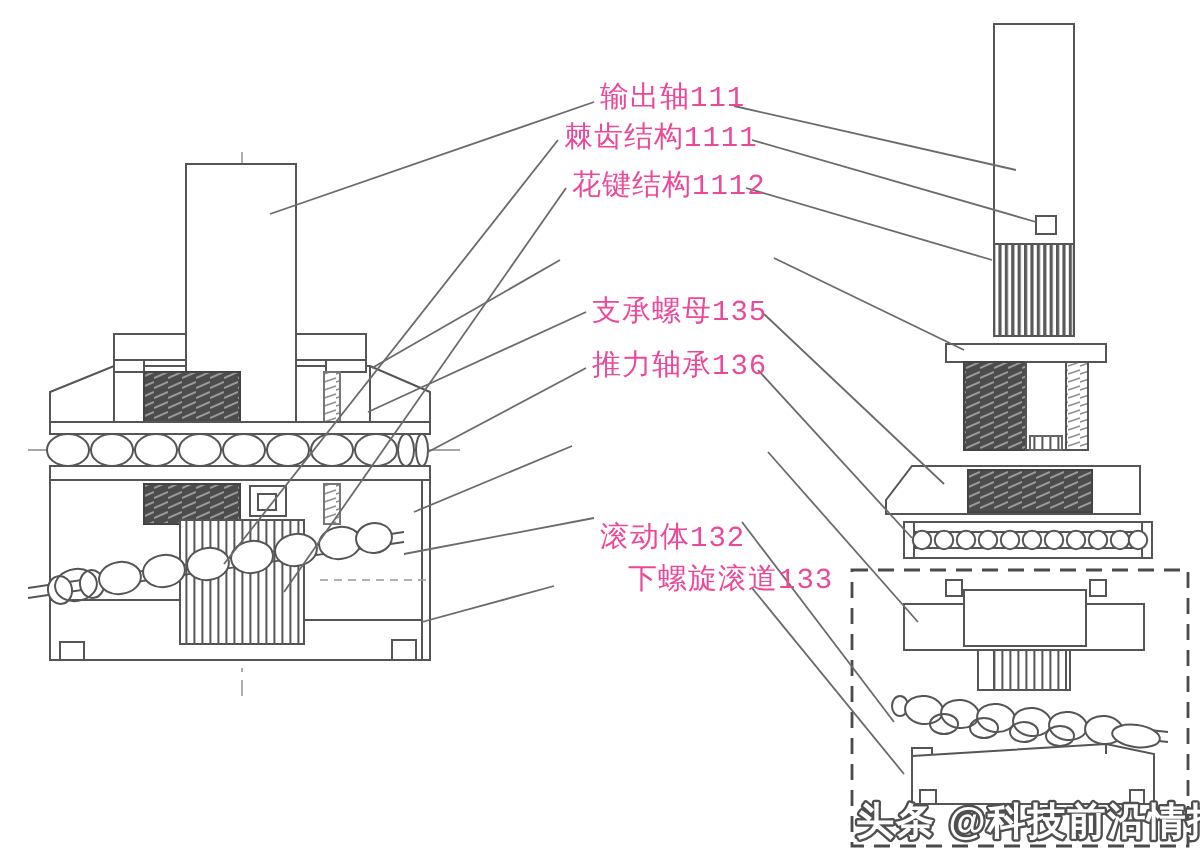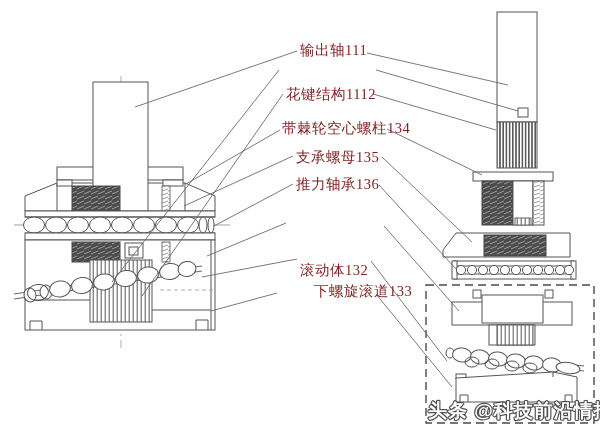--- a/index.html
+++ b/index.html
@@ -1,20 +1,20 @@
 <!DOCTYPE html>
 <html><head>
 <meta charset="utf-8">
 <style>
   html,body{margin:0;padding:0;background:#fff;}
   .stage{position:relative;width:600px;height:431px;background:#ffffff;overflow:hidden;
          font-family:"Liberation Serif",serif;}
   .stage svg{position:absolute;left:0;top:0;}
-  .lbl{position:absolute;font-size:14.5px;line-height:17px;color:#7f1d1d;
-       white-space:nowrap;letter-spacing:.5px;font-weight:500;}
+  .lbl{position:absolute;font-size:14.5px;line-height:17px;color:#ec4899;
+       white-space:nowrap;letter-spacing:.5px;font-weight:500;font-family:Liberation Mono, monospace;}
 </style>
 </head>
 <body>
 
 <div class="stage">
 
 <svg width="600" height="431" viewBox="0 0 600 431">
   <defs>
     <pattern id="pThread" width="7" height="5" patternUnits="userSpaceOnUse">
       <rect width="7" height="5" fill="#4c4c4c"></rect>
@@ -195,20 +195,20 @@
     <line x1="379" y1="185" x2="456" y2="269"></line>
     <line x1="384" y1="226" x2="459" y2="311"></line>
     <line x1="371" y1="261" x2="447" y2="361"></line>
     <line x1="376" y1="294" x2="452" y2="387"></line>
   </g>
 
   <text x="428" y="417" font-family="Liberation Sans, sans-serif" font-size="19" font-weight="bold" letter-spacing="1" fill="#ffffff" stroke="#4f4f4f" stroke-width="2.4" paint-order="stroke" stroke-linejoin="round">头条 @科技前沿情报站</text>
 </svg>
 
 <div class="lbl" style="left:300px;top:42px;">输出轴111</div>
+<div class="lbl" style="left:282px;top:62px;">棘齿结构1111</div>
 <div class="lbl" style="left:286px;top:86px;">花键结构1112</div>
-<div class="lbl" style="left:282px;top:120px;">带棘轮空心螺柱134</div>
 <div class="lbl" style="left:296px;top:149px;">支承螺母135</div>
 <div class="lbl" style="left:296px;top:176px;">推力轴承136</div>
 <div class="lbl" style="left:300px;top:262px;">滚动体132</div>
 <div class="lbl" style="left:281px;top:283px;margin-left:33px;">下螺旋滚道133</div>
 
 </div>
 
 </body></html>

